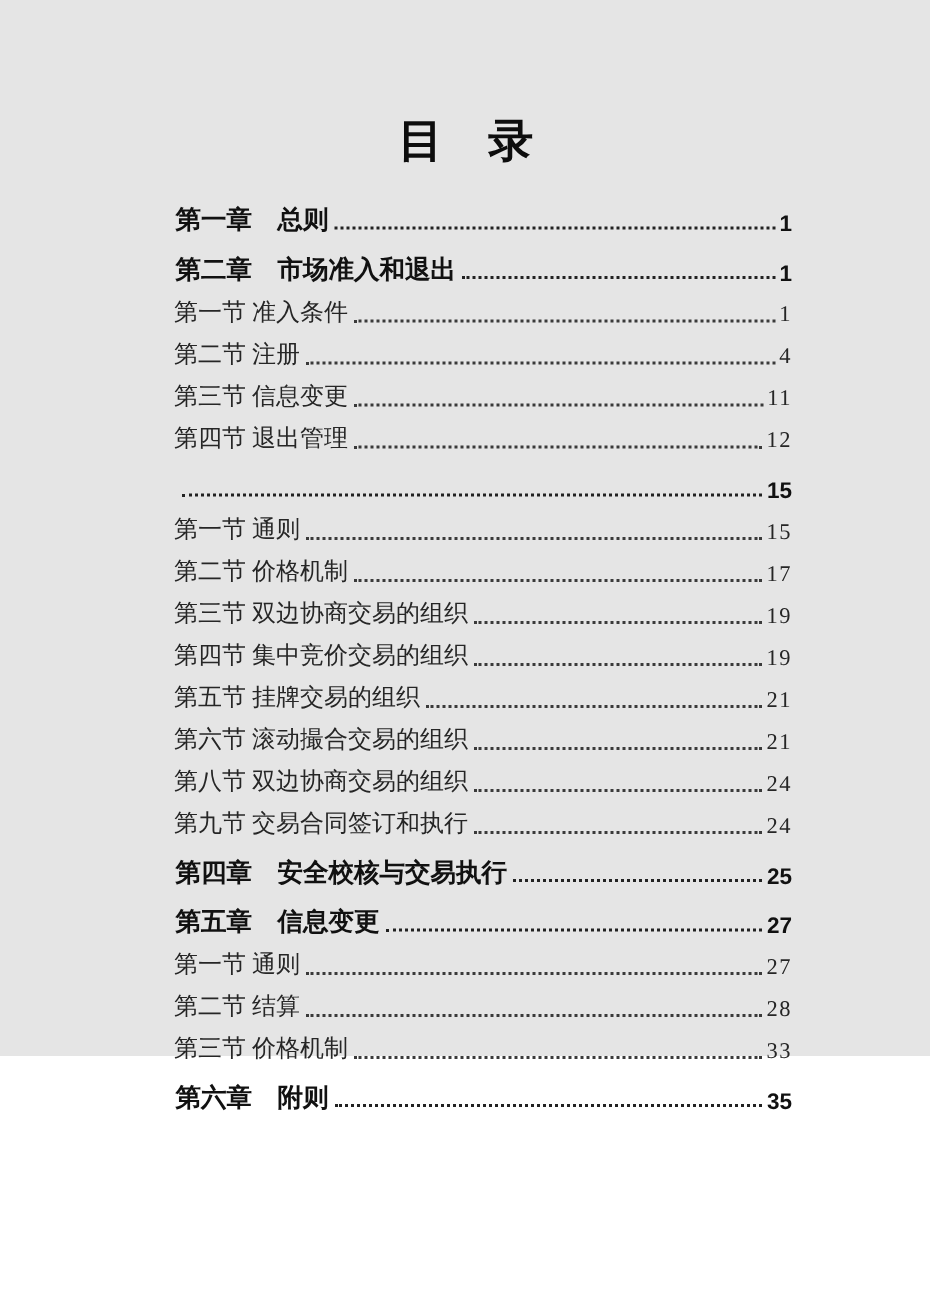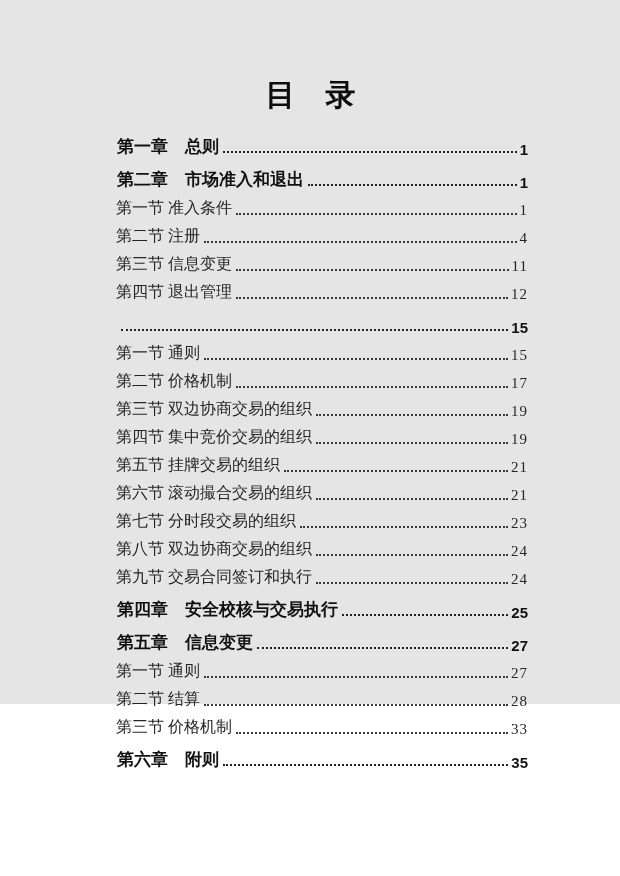--- a/index.html
+++ b/index.html
@@ -159,25 +159,20 @@
       <span class="leader"></span>
       <span class="pagenum">21</span>
     </div>
 
     <div class="toc-row section">
       <span class="label">第六节 滚动撮合交易的组织</span>
       <span class="leader"></span>
       <span class="pagenum">21</span>
     </div>
 
-    <div class="toc-row section">
-      <span class="label">第七节 分时段交易的组织</span>
-      <span class="leader"></span>
-      <span class="pagenum">23</span>
-    </div>
 
     <div class="toc-row section">
       <span class="label">第八节 双边协商交易的组织</span>
       <span class="leader"></span>
       <span class="pagenum">24</span>
     </div>
 
     <div class="toc-row section">
       <span class="label">第九节 交易合同签订和执行</span>
       <span class="leader"></span>

